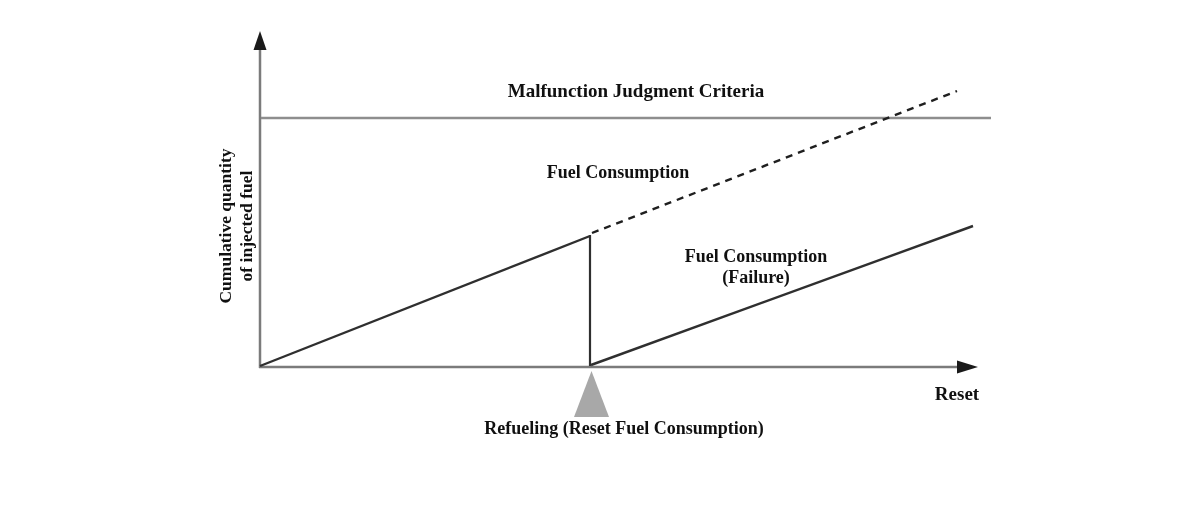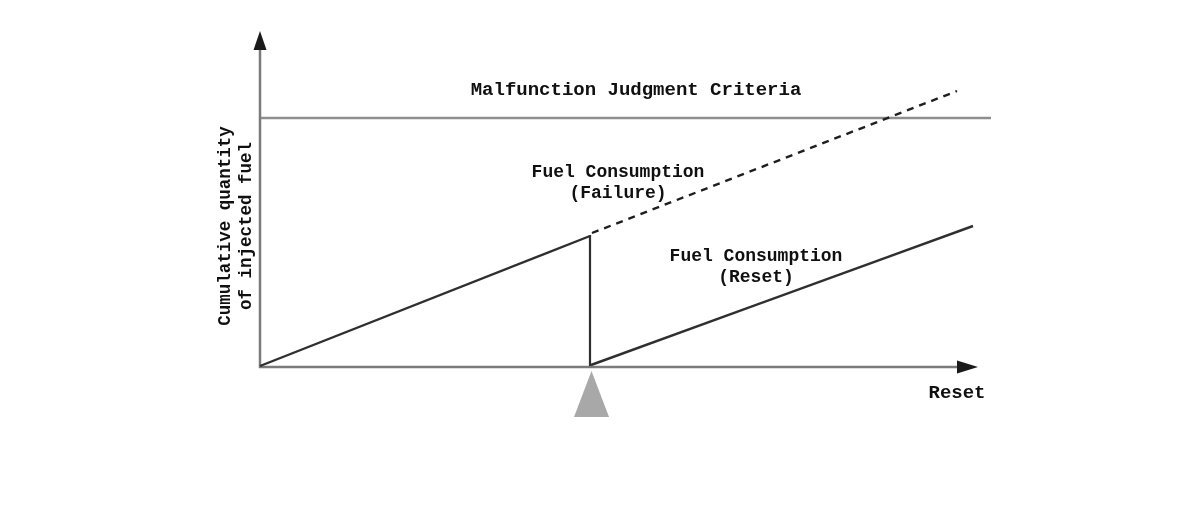--- a/index.html
+++ b/index.html
@@ -6,21 +6,21 @@
     margin: 0;
     padding: 0;
     background: #ffffff;
   }
   .canvas {
     position: relative;
     width: 1044px;
     height: 517px;
     background: #ffffff;
     overflow: hidden;
-    font-family: Liberation Mono, monospace;
+    font-family: Liberation Serif, serif;
   }
   .plot-svg {
     position: absolute;
     left: 0;
     top: 0;
     width: 1200px;
     height: 517px;
     display: block;
   }
   .lbl {
@@ -61,28 +61,28 @@
       <line x1="592" y1="233" x2="957" y2="91" stroke="#1f1f1f" stroke-width="2.4" stroke-dasharray="7,6"></line>
       <polygon points="260,31 253.5,50 266.5,50" fill="#1a1a1a"></polygon>
       <polygon points="978,367 957,360.5 957,373.5" fill="#1a1a1a"></polygon>
       <polygon points="591.5,371 574,417 609,417" fill="#a8a8a8"></polygon>
     </svg>
 
   <div class="lbl lbl-criteria">Malfunction Judgment Criteria</div>
 
   <div class="lbl lbl-failure">
     <span>Fuel Consumption</span>
-    <span>(Failure)</span>
   </div>
 
   <div class="lbl lbl-normal">
     <span>Fuel Consumption</span>
-    <span>(Reset)</span>
+    <span>(Failure)</span>
   </div>
 
+  <div class="lbl lbl-refueling">Refueling (Reset Fuel Consumption)</div>
 
   <div class="lbl lbl-time">Reset</div>
 
   <div class="lbl lbl-yaxis">
     <span>Cumulative quantity</span>
     <span>of injected fuel</span>
   </div>
 
 </div>
 

